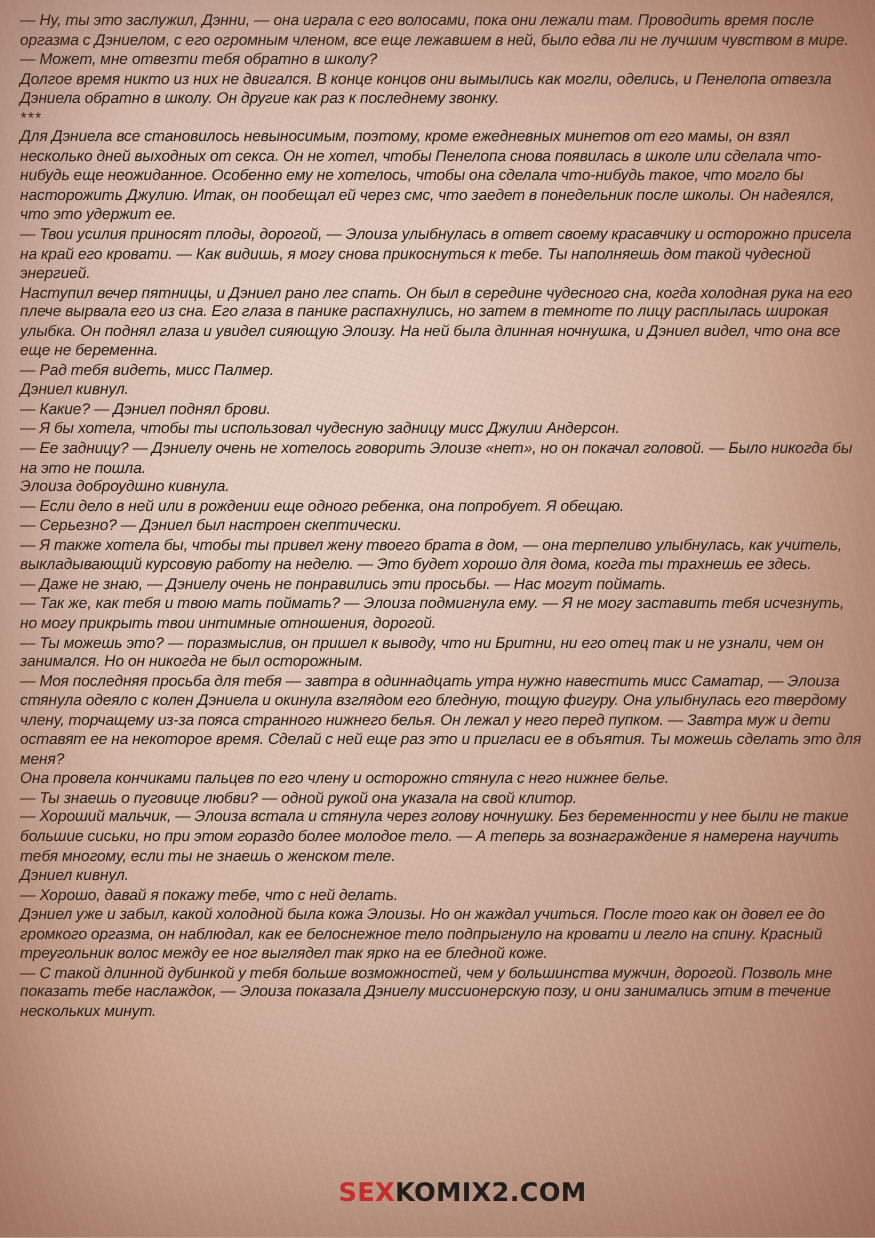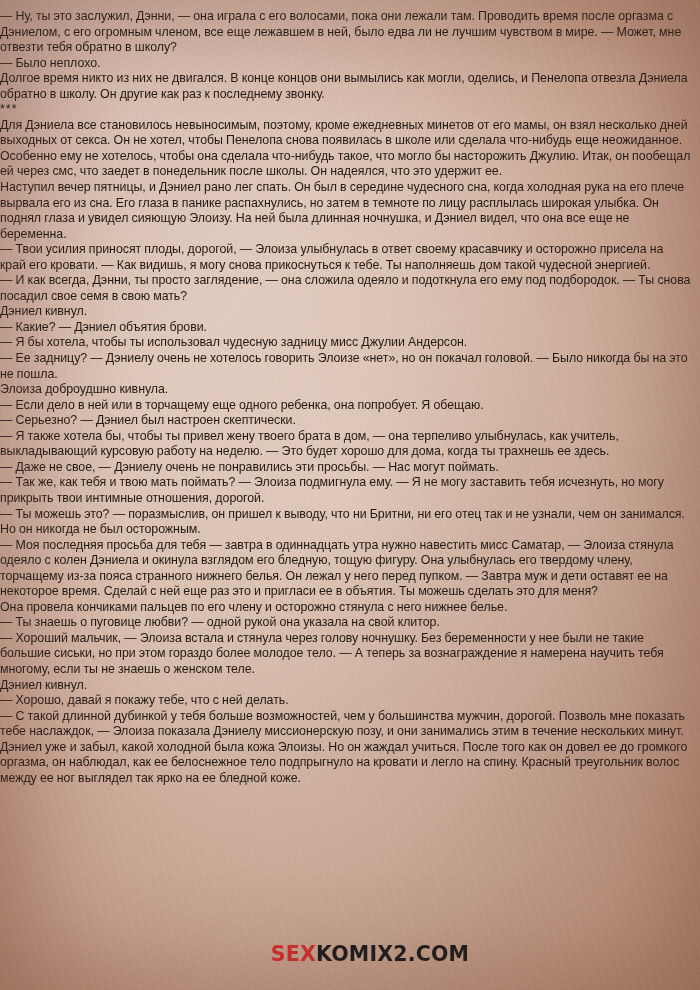--- a/index.html
+++ b/index.html
@@ -34,21 +34,22 @@
   }
   #vignette {
     position: absolute;
     inset: 0;
     pointer-events: none;
     box-shadow: inset 0 0 90px 20px rgba(110,65,45,0.28);
   }
   #content {
     position: absolute;
     left: 0; right: 0; top: 0;
-    padding: 9px 8px 0 0;
+    padding: 9px 8px 0 16px;
+    font-style: italic;
   }
   p.para {
     margin: 0 0 0 0;
     font-size: 12.4px;
     line-height: 15.55px;
     color: #231a15;
     text-align: left;
     letter-spacing: -0.05px;
     word-spacing: -0.2px;
   }
@@ -74,46 +75,45 @@
   .wm .wm-b { color: #1b1b1b; }
 </style>
 </head>
 <body>
 
 <div id="page">
   <div id="grain"></div>
 
   <div id="content">
     <p class="para">— Ну, ты это заслужил, Дэнни, — она играла с его волосами, пока они лежали там. Проводить время после оргазма с Дэниелом, с его огромным членом, все еще лежавшем в ней, было едва ли не лучшим чувством в мире. — Может, мне отвезти тебя обратно в школу?</p>
-    <p class="para">— Было неплохо.</p>
     <p class="para">Долгое время никто из них не двигался. В конце концов они вымылись как могли, оделись, и Пенелопа отвезла Дэниела обратно в школу. Он другие как раз к последнему звонку.</p>
     <p class="para sep">***</p>
     <p class="para">Для Дэниела все становилось невыносимым, поэтому, кроме ежедневных минетов от его мамы, он взял несколько дней выходных от секса. Он не хотел, чтобы Пенелопа снова появилась в школе или сделала что-нибудь еще неожиданное. Особенно ему не хотелось, чтобы она сделала что-нибудь такое, что могло бы насторожить Джулию. Итак, он пообещал ей через смс, что заедет в понедельник после школы. Он надеялся, что это удержит ее.</p>
+    <p class="para">— Твои усилия приносят плоды, дорогой, — Элоиза улыбнулась в ответ своему красавчику и осторожно присела на край его кровати. — Как видишь, я могу снова прикоснуться к тебе. Ты наполняешь дом такой чудесной энергией.</p>
     <p class="para">Наступил вечер пятницы, и Дэниел рано лег спать. Он был в середине чудесного сна, когда холодная рука на его плече вырвала его из сна. Его глаза в панике распахнулись, но затем в темноте по лицу расплылась широкая улыбка. Он поднял глаза и увидел сияющую Элоизу. На ней была длинная ночнушка, и Дэниел видел, что она все еще не беременна.</p>
-    <p class="para">— Твои усилия приносят плоды, дорогой, — Элоиза улыбнулась в ответ своему красавчику и осторожно присела на край его кровати. — Как видишь, я могу снова прикоснуться к тебе. Ты наполняешь дом такой чудесной энергией.</p>
-    <p class="para">— И как всегда, Дэнни, ты просто заглядение, — она сложила одеяло и подоткнула его ему под подбородок. — Ты снова посадил свое семя в свою мать?</p>
+    <p class="para">— Рад тебя видеть, мисс Палмер.</p>
     <p class="para">Дэниел кивнул.</p>
-    <p class="para">— Какие? — Дэниел объятия брови.</p>
+    <p class="para">— Какие? — Дэниел поднял брови.</p>
     <p class="para">— Я бы хотела, чтобы ты использовал чудесную задницу мисс Джулии Андерсон.</p>
     <p class="para">— Ее задницу? — Дэниелу очень не хотелось говорить Элоизе «нет», но он покачал головой. — Было никогда бы на это не пошла.</p>
     <p class="para">Элоиза доброудшно кивнула.</p>
-    <p class="para">— Если дело в ней или в торчащему еще одного ребенка, она попробует. Я обещаю.</p>
+    <p class="para">— Если дело в ней или в рождении еще одного ребенка, она попробует. Я обещаю.</p>
     <p class="para">— Серьезно? — Дэниел был настроен скептически.</p>
     <p class="para">— Я также хотела бы, чтобы ты привел жену твоего брата в дом, — она терпеливо улыбнулась, как учитель, выкладывающий курсовую работу на неделю. — Это будет хорошо для дома, когда ты трахнешь ее здесь.</p>
-    <p class="para">— Даже не свое, — Дэниелу очень не понравились эти просьбы. — Нас могут поймать.</p>
+    <p class="para">— Даже не знаю, — Дэниелу очень не понравились эти просьбы. — Нас могут поймать.</p>
     <p class="para">— Так же, как тебя и твою мать поймать? — Элоиза подмигнула ему. — Я не могу заставить тебя исчезнуть, но могу прикрыть твои интимные отношения, дорогой.</p>
     <p class="para">— Ты можешь это? — поразмыслив, он пришел к выводу, что ни Бритни, ни его отец так и не узнали, чем он занимался. Но он никогда не был осторожным.</p>
     <p class="para">— Моя последняя просьба для тебя — завтра в одиннадцать утра нужно навестить мисс Саматар, — Элоиза стянула одеяло с колен Дэниела и окинула взглядом его бледную, тощую фигуру. Она улыбнулась его твердому члену, торчащему из-за пояса странного нижнего белья. Он лежал у него перед пупком. — Завтра муж и дети оставят ее на некоторое время. Сделай с ней еще раз это и приглаcи ее в объятия. Ты можешь сделать это для меня?</p>
     <p class="para">Она провела кончиками пальцев по его члену и осторожно стянула с него нижнее белье.</p>
     <p class="para">— Ты знаешь о пуговице любви? — одной рукой она указала на свой клитор.</p>
     <p class="para">— Хороший мальчик, — Элоиза встала и стянула через голову ночнушку. Без беременности у нее были не такие большие сиськи, но при этом гораздо более молодое тело. — А теперь за вознаграждение я намерена научить тебя многому, если ты не знаешь о женском теле.</p>
     <p class="para">Дэниел кивнул.</p>
     <p class="para">— Хорошо, давай я покажу тебе, что с ней делать.</p>
+    <p class="para">Дэниел уже и забыл, какой холодной была кожа Элоизы. Но он жаждал учиться. После того как он довел ее до громкого оргазма, он наблюдал, как ее белоснежное тело подпрыгнуло на кровати и легло на спину. Красный треугольник волос между ее ног выглядел так ярко на ее бледной коже.</p>
     <p class="para">— С такой длинной дубинкой у тебя больше возможностей, чем у большинства мужчин, дорогой. Позволь мне показать тебе наслаждок, — Элоиза показала Дэниелу миссионерскую позу, и они занимались этим в течение нескольких минут.</p>
-    <p class="para">Дэниел уже и забыл, какой холодной была кожа Элоизы. Но он жаждал учиться. После того как он довел ее до громкого оргазма, он наблюдал, как ее белоснежное тело подпрыгнуло на кровати и легло на спину. Красный треугольник волос между ее ног выглядел так ярко на ее бледной коже.</p>
   </div>
 
   <div id="watermark-wrap">
     <span class="wm"><span class="wm-a">SEX</span><span class="wm-b">KOMIX2.COM</span></span>
   </div>
 
   <div id="vignette"></div>
 </div>
 
 </body></html>

